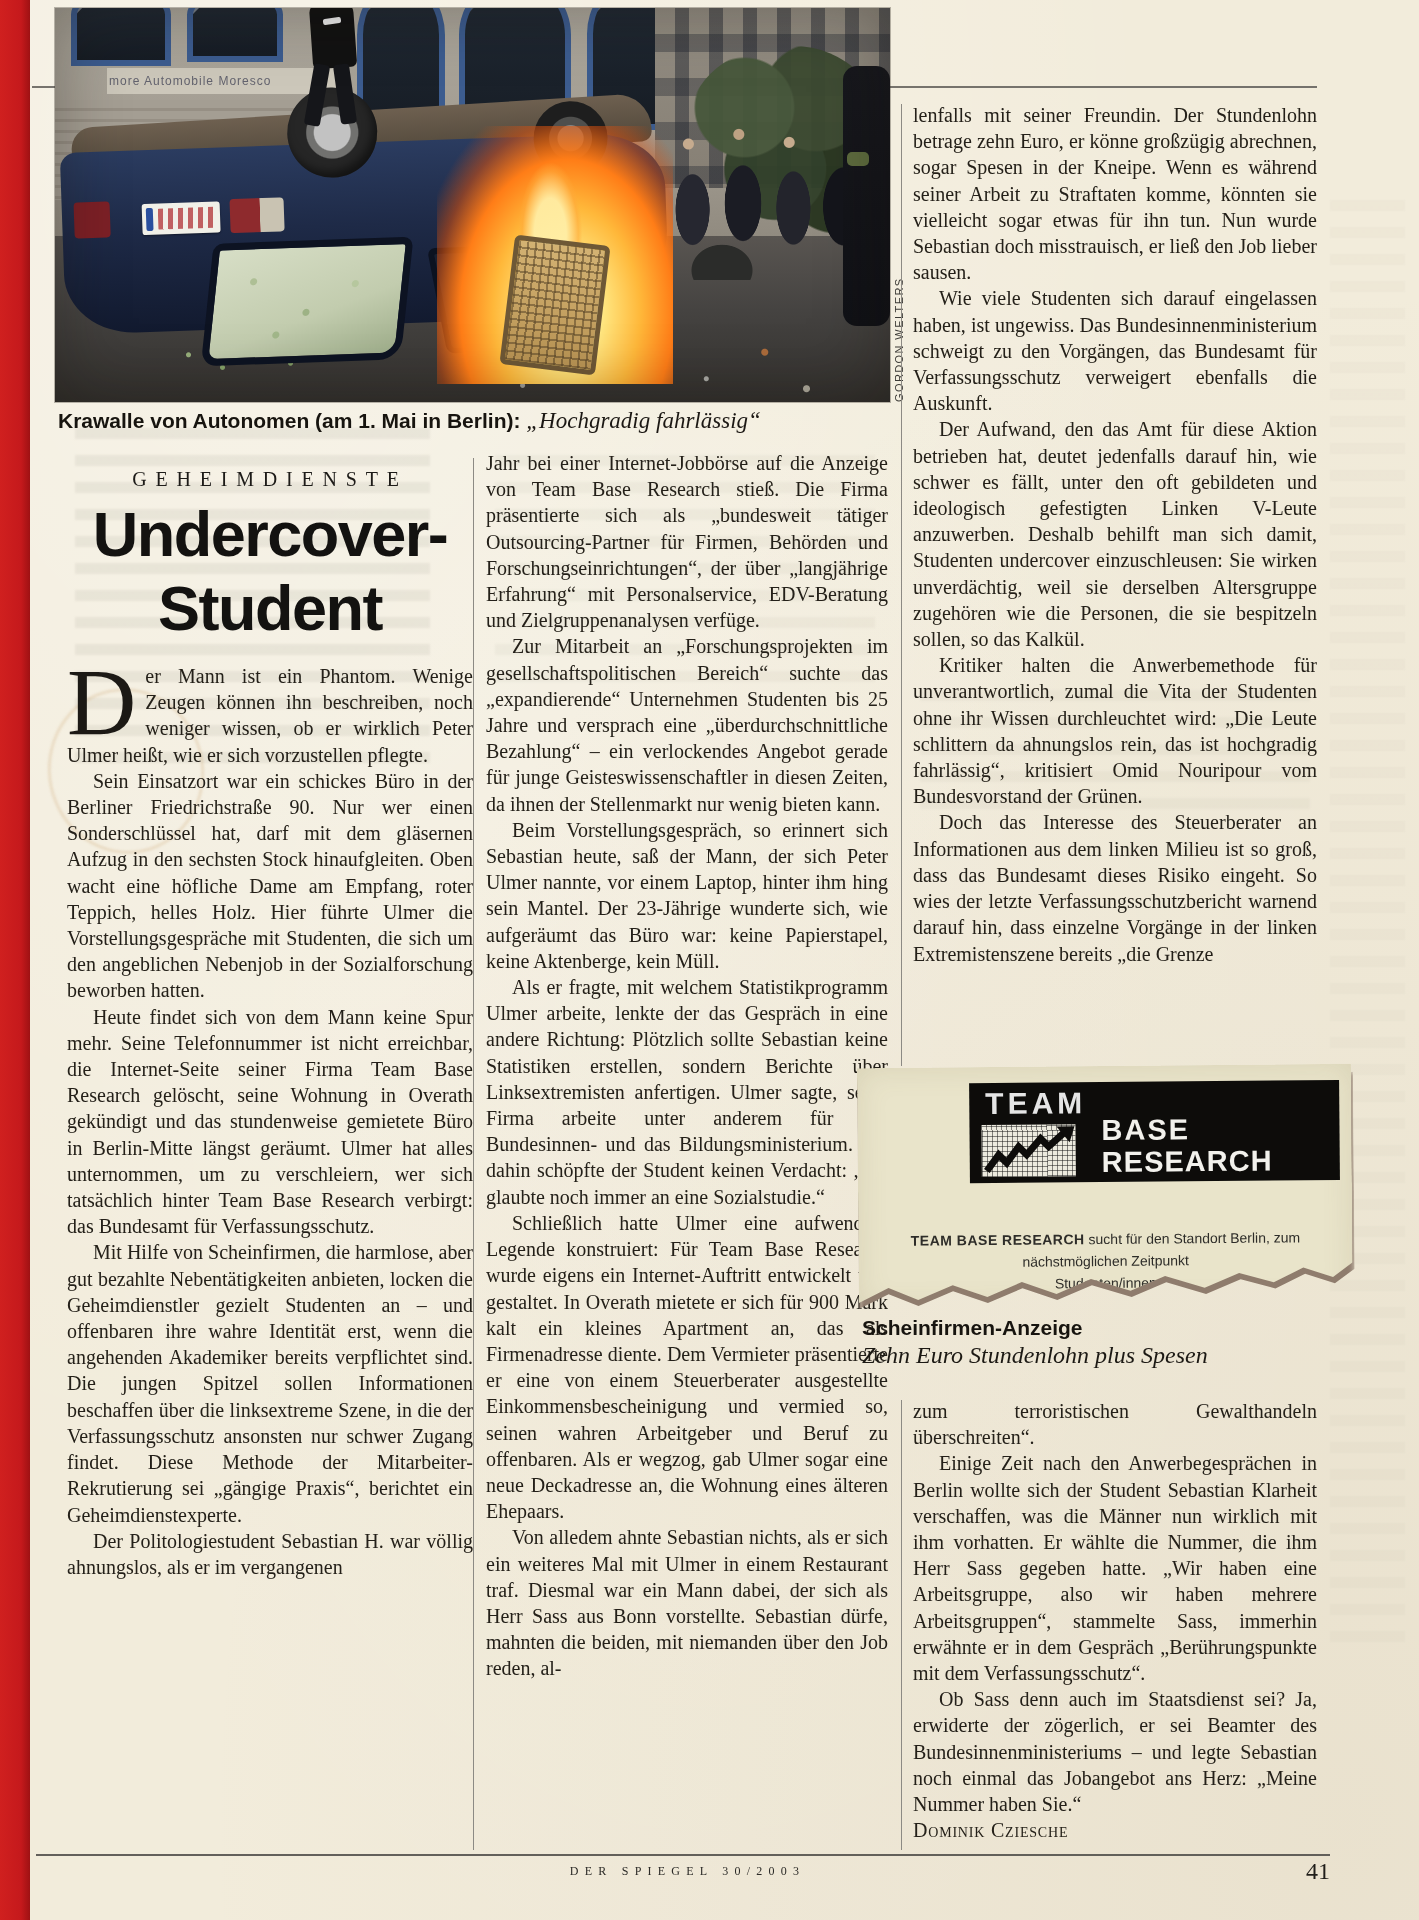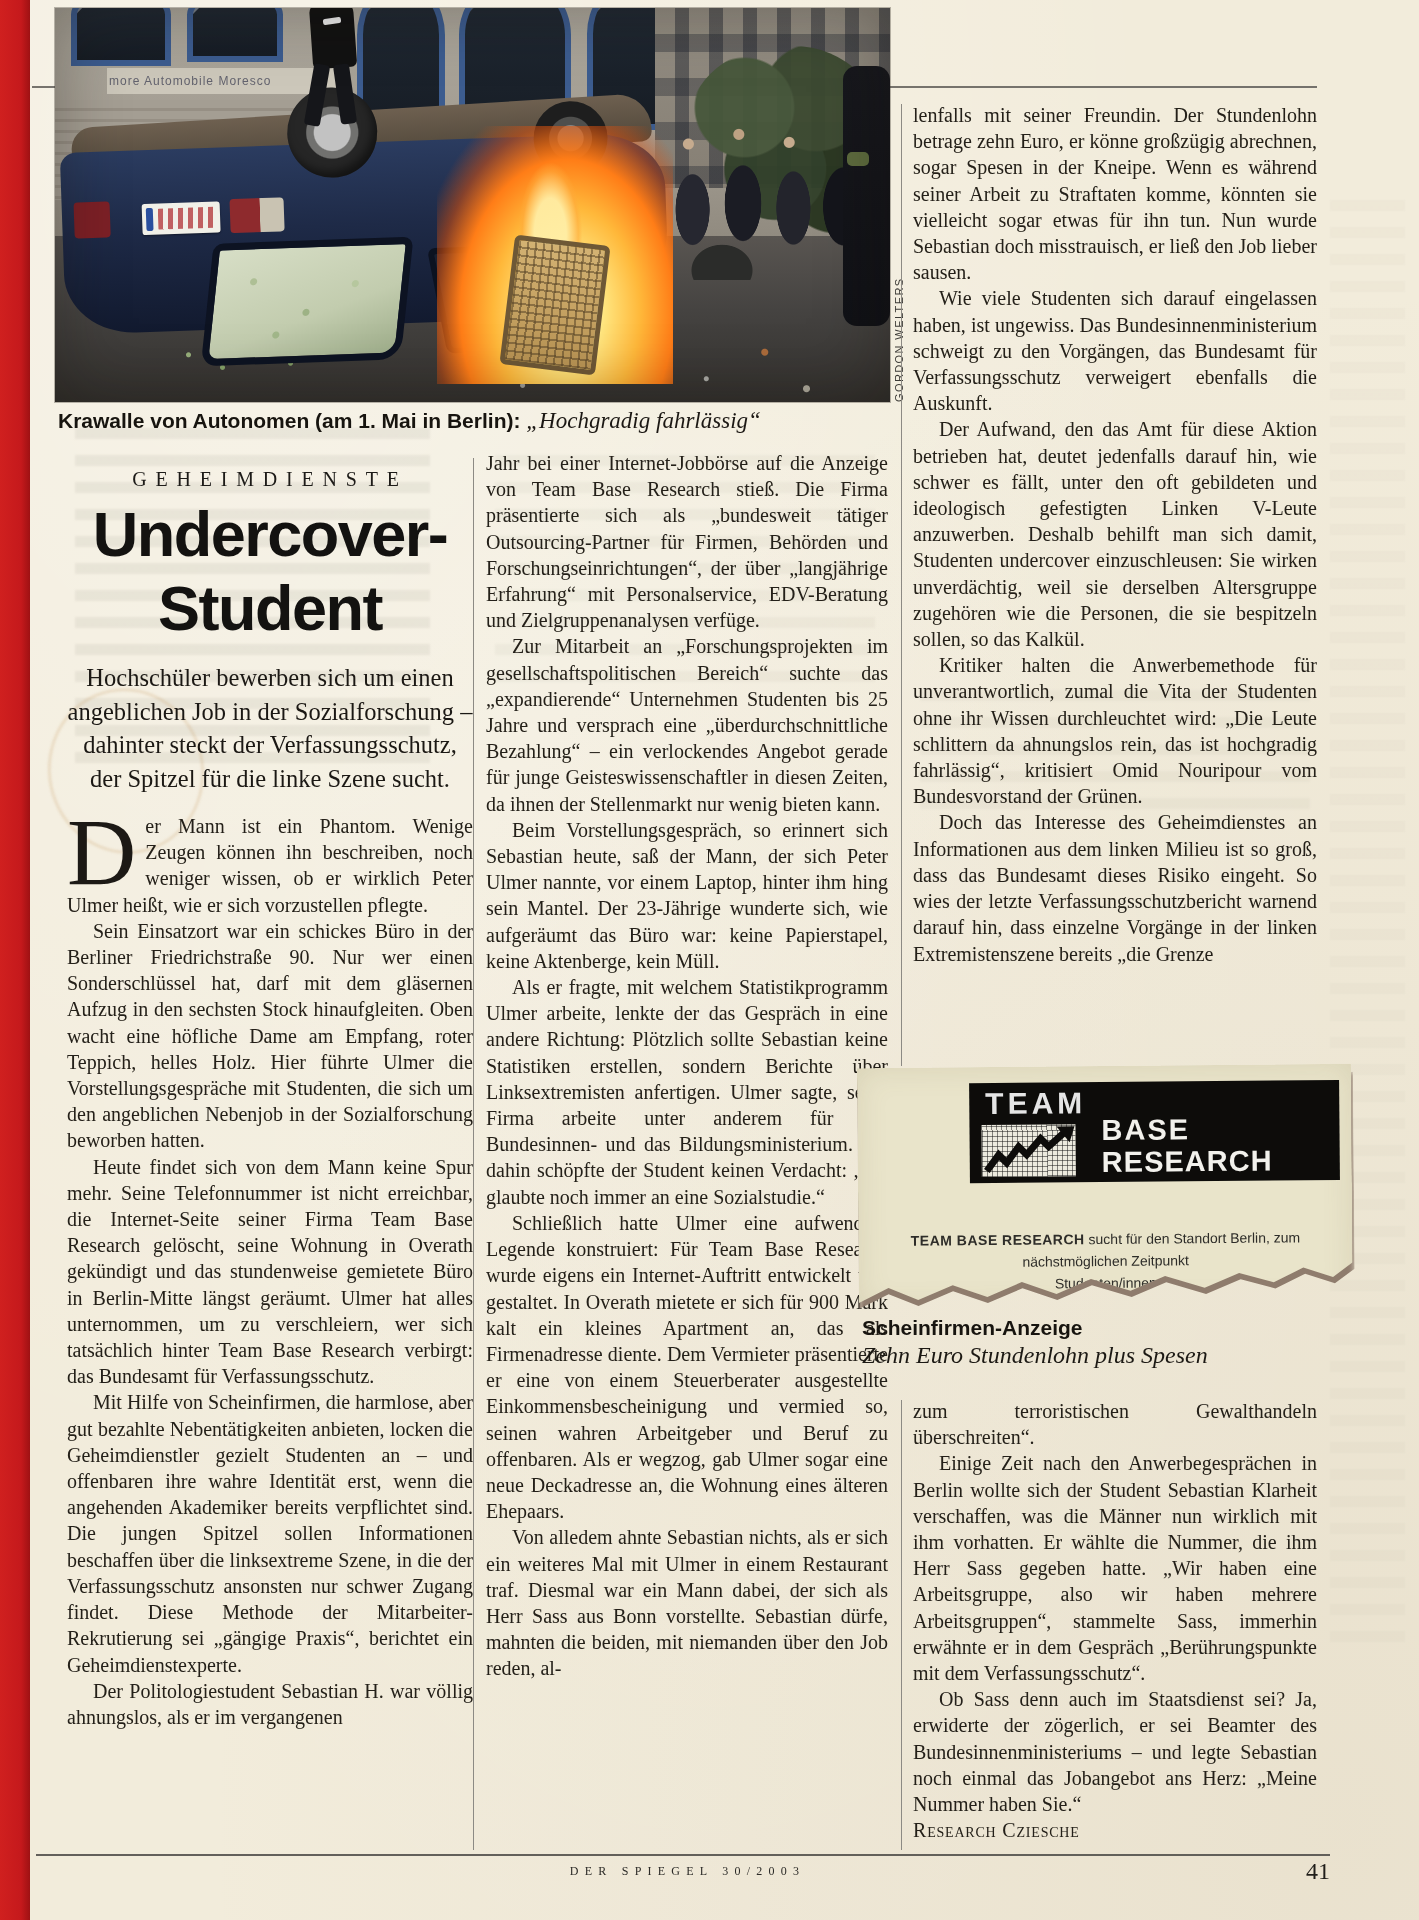--- a/index.html
+++ b/index.html
@@ -251,21 +251,20 @@
   <div class="vrule" id="vr1"></div>
   <div class="vrule" id="vr2a"></div>
   <div class="vrule" id="vr2b"></div>
 
   <div class="col" id="col-left">
     <div class="kicker">GEHEIMDIENSTE</div>
     <div class="headline">
       <div>Undercover-</div>
       <div>Student</div>
     </div>
-    <div class="deck">Hochschüler bewerben sich um einen angeblichen Job in der Sozialforschung – dahinter steckt der Verfassungsschutz, der Spitzel für die linke Szene sucht.</div>
     <div class="bodyblock">
       <p><span class="dropcap">D</span><span>er Mann ist ein Phantom. Wenige Zeugen können ihn beschreiben, noch weniger wissen, ob er wirklich Peter Ulmer heißt, wie er sich vorzustellen pflegte.</span></p>
       <p class="ind">Sein Einsatzort war ein schickes Büro in der Berliner Friedrichstraße 90. Nur wer einen Sonderschlüssel hat, darf mit dem gläsernen Aufzug in den sechsten Stock hinaufgleiten. Oben wacht eine höfliche Dame am Empfang, roter Teppich, helles Holz. Hier führte Ulmer die Vorstellungsgespräche mit Studenten, die sich um den angeblichen Nebenjob in der Sozialforschung beworben hatten.</p>
       <p class="ind">Heute findet sich von dem Mann keine Spur mehr. Seine Telefonnummer ist nicht erreichbar, die Internet-Seite seiner Firma Team Base Research gelöscht, seine Wohnung in Overath gekündigt und das stundenweise gemietete Büro in Berlin-Mitte längst geräumt. Ulmer hat alles unternommen, um zu verschleiern, wer sich tatsächlich hinter Team Base Research verbirgt: das Bundesamt für Verfassungsschutz.</p>
       <p class="ind">Mit Hilfe von Scheinfirmen, die harmlose, aber gut bezahlte Nebentätigkeiten anbieten, locken die Geheimdienstler gezielt Studenten an – und offenbaren ihre wahre Identität erst, wenn die angehenden Akademiker bereits verpflichtet sind. Die jungen Spitzel sollen Informationen beschaffen über die linksextreme Szene, in die der Verfassungsschutz ansonsten nur schwer Zugang findet. Diese Methode der Mitarbeiter-Rekrutierung sei „gängige Praxis“, berichtet ein Geheimdienstexperte.</p>
       <p class="ind">Der Politologiestudent Sebastian H. war völlig ahnungslos, als er im vergangenen</p>
     </div>
   </div>
 
   <div class="col" id="col-mid">
@@ -275,21 +274,21 @@
     <p class="ind">Als er fragte, mit welchem Statistikprogramm Ulmer arbeite, lenkte der das Gespräch in eine andere Richtung: Plötzlich sollte Sebastian keine Statistiken erstellen, sondern Berichte über Linksextremisten anfertigen. Ulmer sagte, seine Firma arbeite unter anderem für das Bundesinnen- und das Bildungsministerium. Bis dahin schöpfte der Student keinen Verdacht: „Ich glaubte noch immer an eine Sozialstudie.“</p>
     <p class="ind">Schließlich hatte Ulmer eine aufwendige Legende konstruiert: Für Team Base Research wurde eigens ein Internet-Auftritt entwickelt und gestaltet. In Overath mietete er sich für 900 Mark kalt ein kleines Apartment an, das als Firmenadresse diente. Dem Vermieter präsentierte er eine von einem Steuerberater ausgestellte Einkommensbescheinigung und vermied so, seinen wahren Arbeitgeber und Beruf zu offenbaren. Als er wegzog, gab Ulmer sogar eine neue Deckadresse an, die Wohnung eines älteren Ehepaars.</p>
     <p class="ind">Von alledem ahnte Sebastian nichts, als er sich ein weiteres Mal mit Ulmer in einem Restaurant traf. Diesmal war ein Mann dabei, der sich als Herr Sass aus Bonn vorstellte. Sebastian dürfe, mahnten die beiden, mit niemanden über den Job reden, al-</p>
   </div>
 
   <div class="col" id="col-right-top">
     <p>lenfalls mit seiner Freundin. Der Stundenlohn betrage zehn Euro, er könne großzügig abrechnen, sogar Spesen in der Kneipe. Wenn es während seiner Arbeit zu Straftaten komme, könnten sie vielleicht sogar etwas für ihn tun. Nun wurde Sebastian doch misstrauisch, er ließ den Job lieber sausen.</p>
     <p class="ind">Wie viele Studenten sich darauf eingelassen haben, ist ungewiss. Das Bundesinnenministerium schweigt zu den Vorgängen, das Bundesamt für Verfassungsschutz verweigert ebenfalls die Auskunft.</p>
     <p class="ind">Der Aufwand, den das Amt für diese Aktion betrieben hat, deutet jedenfalls darauf hin, wie schwer es fällt, unter den oft gebildeten und ideologisch gefestigten Linken V-Leute anzuwerben. Deshalb behilft man sich damit, Studenten undercover einzuschleusen: Sie wirken unverdächtig, weil sie derselben Altersgruppe zugehören wie die Personen, die sie bespitzeln sollen, so das Kalkül.</p>
     <p class="ind">Kritiker halten die Anwerbemethode für unverantwortlich, zumal die Vita der Studenten ohne ihr Wissen durchleuchtet wird: „Die Leute schlittern da ahnungslos rein, das ist hochgradig fahrlässig“, kritisiert Omid Nouripour vom Bundesvorstand der Grünen.</p>
-    <p class="ind">Doch das Interesse des Geheimdienstes an Informationen aus dem linken Milieu ist so groß, dass das Bundesamt dieses Risiko eingeht. So wies der letzte Verfassungsschutzbericht warnend darauf hin, dass einzelne Vorgänge in der linken Extremistenszene bereits „die Grenze</p>
+    <p class="ind">Doch das Interesse des Steuerberater an Informationen aus dem linken Milieu ist so groß, dass das Bundesamt dieses Risiko eingeht. So wies der letzte Verfassungsschutzbericht warnend darauf hin, dass einzelne Vorgänge in der linken Extremistenszene bereits „die Grenze</p>
   </div>
 
   <div class="ad-shadow"></div>
   <div class="ad">
     <div class="ad-box">
       <div class="ad-team">TEAM</div>
       <div class="ad-grid">
         <svg viewBox="0 0 94 52" width="94" height="52">
           <path d="M5,46 L17,30 L25,38 L37,22 L45,30 L59,14 L67,22 L84,7" stroke="#0d0c0a" stroke-width="7" fill="none"></path>
           <polygon points="75,2 93,2 88,18" fill="#0d0c0a"></polygon>
@@ -304,19 +303,19 @@
       <div>zur Mitarbeit an Forschungsprojekten im gesellschaftspolitischen Bereich</div>
     </div>
   </div>
   <div class="ad-cap1">Scheinfirmen-Anzeige</div>
   <div class="ad-cap2">Zehn Euro Stundenlohn plus Spesen</div>
 
   <div class="col" id="col-right-bot">
     <p>zum terroristischen Gewalthandeln überschreiten“.</p>
     <p class="ind">Einige Zeit nach den Anwerbegesprächen in Berlin wollte sich der Student Sebastian Klarheit verschaffen, was die Männer nun wirklich mit ihm vorhatten. Er wählte die Nummer, die ihm Herr Sass gegeben hatte. „Wir haben eine Arbeitsgruppe, also wir haben mehrere Arbeitsgruppen“, stammelte Sass, immerhin erwähnte er in dem Gespräch „Berührungspunkte mit dem Verfassungsschutz“.</p>
     <p class="ind">Ob Sass denn auch im Staatsdienst sei? Ja, erwiderte der zögerlich, er sei Beamter des Bundesinnenministeriums – und legte Sebastian noch einmal das Jobangebot ans Herz: „Meine Nummer haben Sie.“</p>
-    <p class="byline">Research Cziesche</p>
+    <p class="byline">Dominik Cziesche</p>
   </div>
 
   <div class="botrule"></div>
   <div class="footer-mag">DER SPIEGEL 30/2003</div>
   <div class="pagenum">41</div>
 </div>
 
 </body></html>

